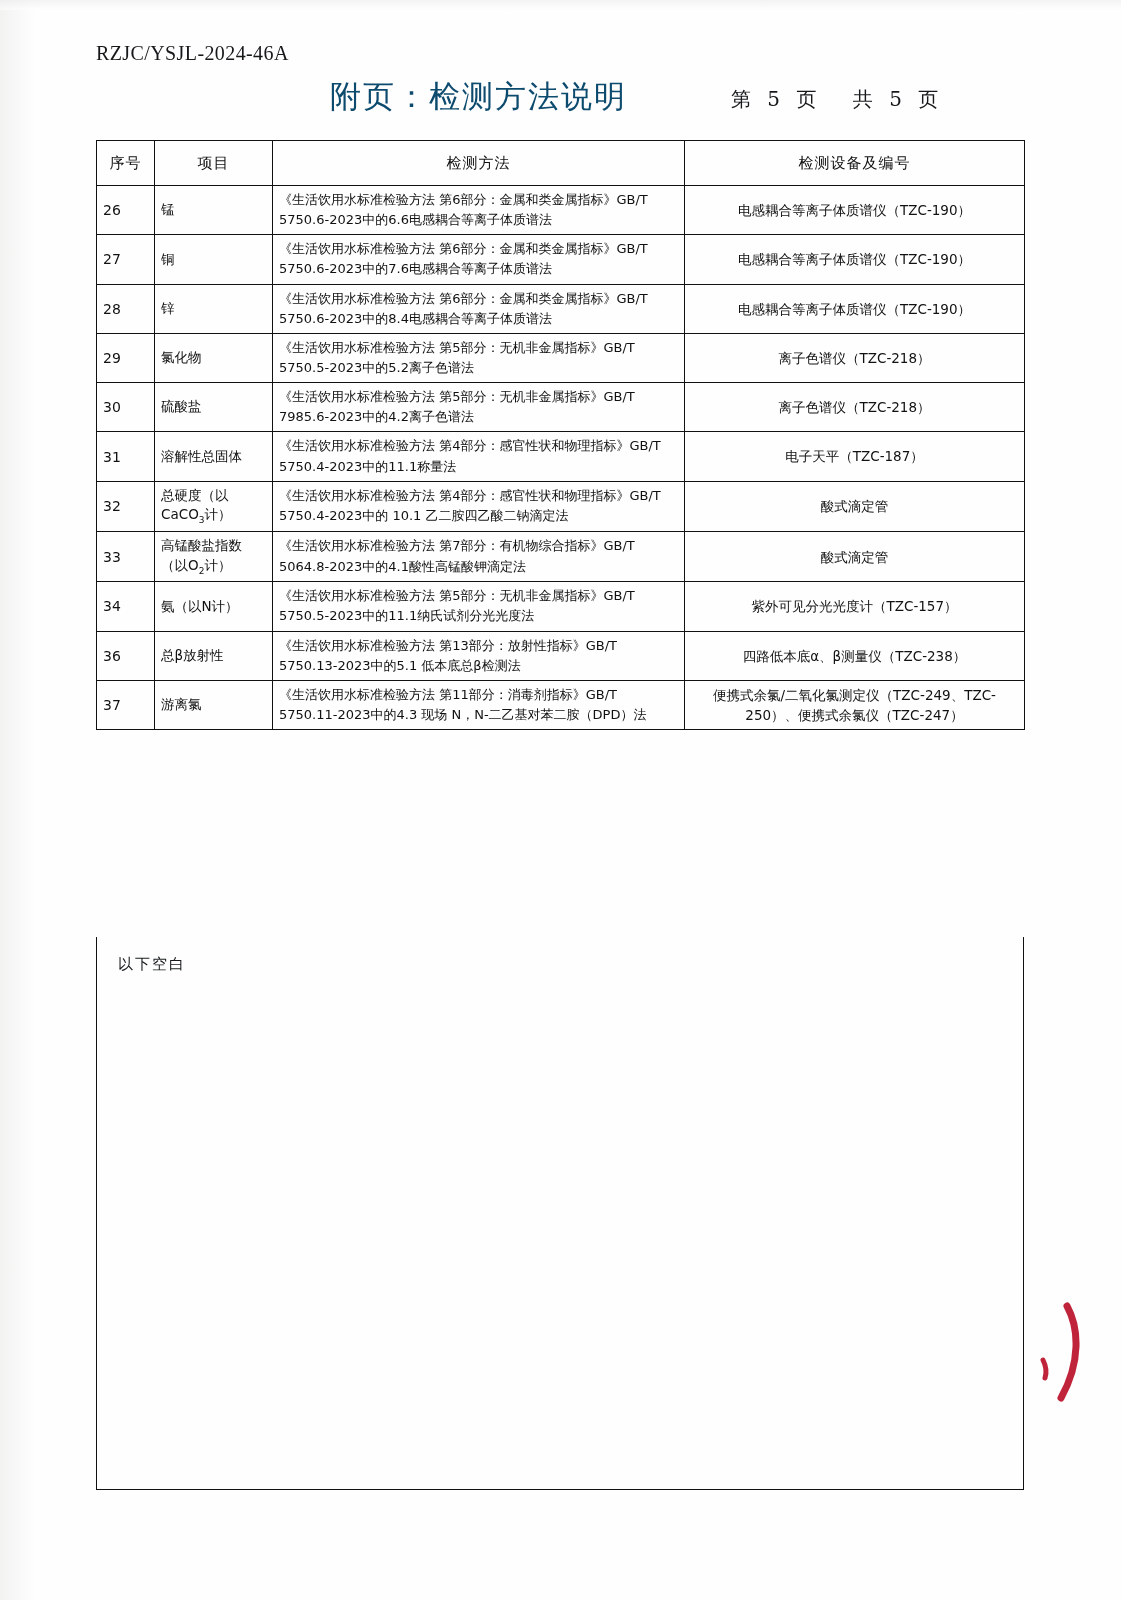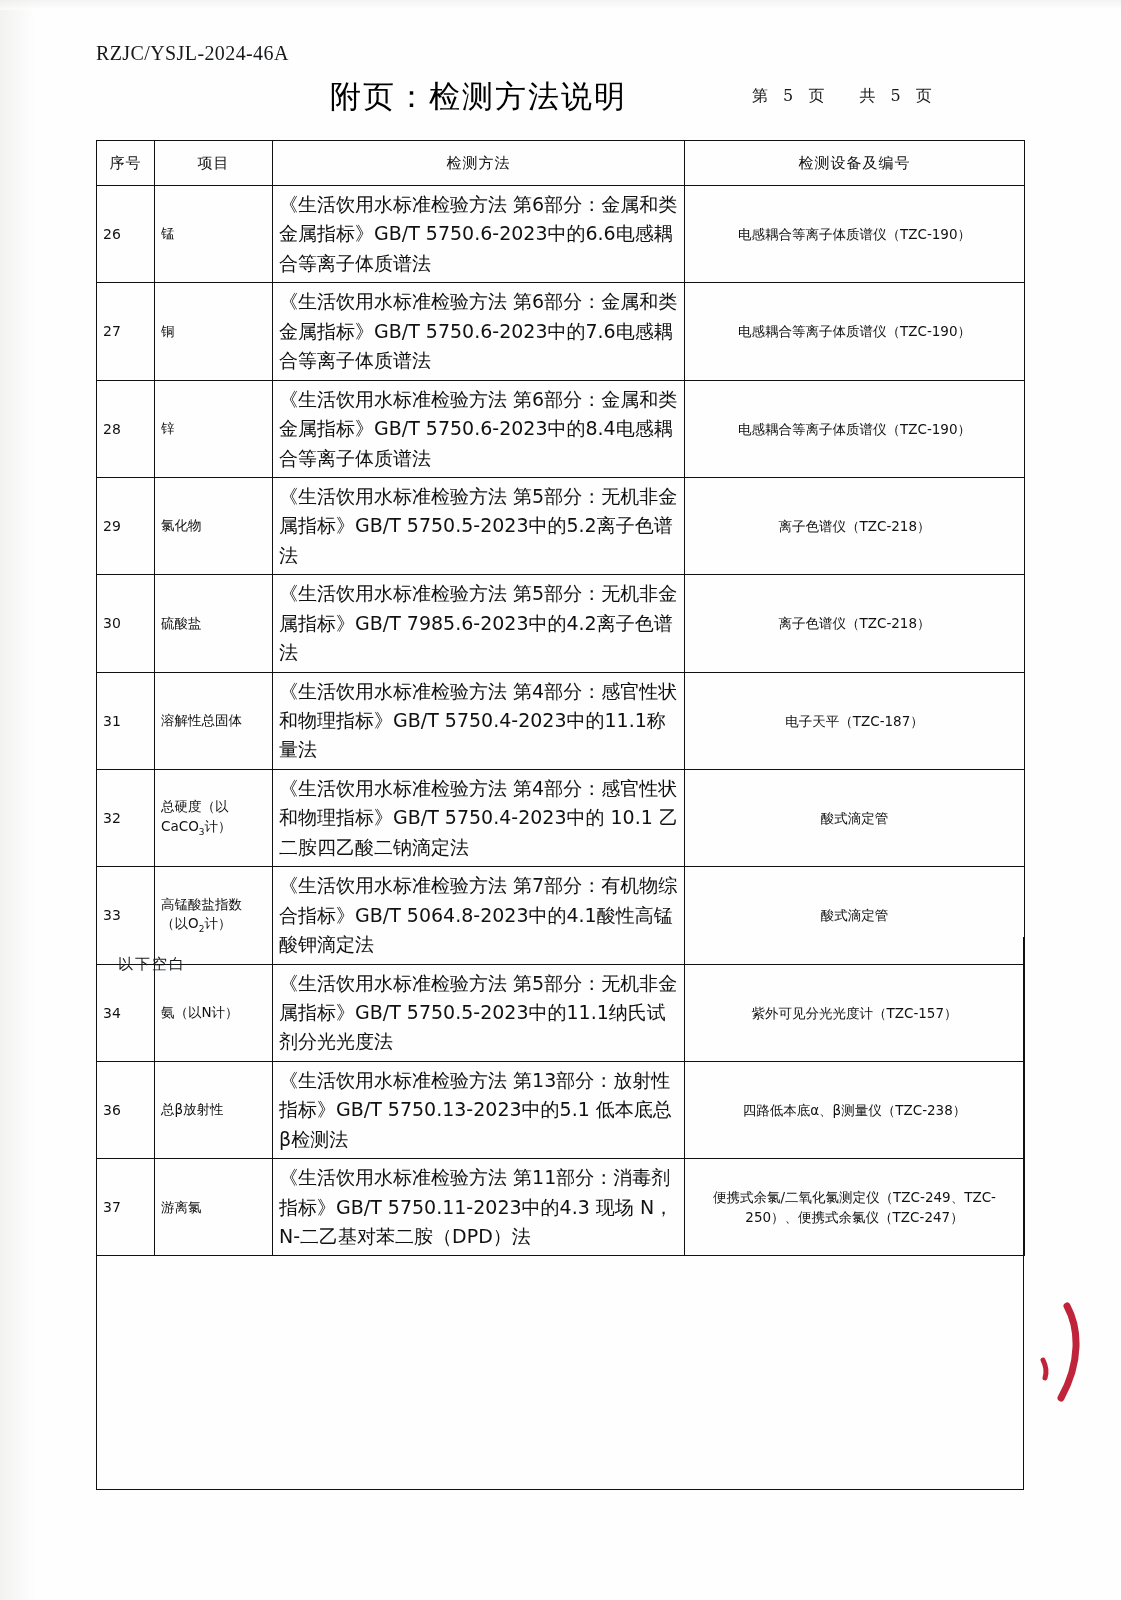--- a/index.html
+++ b/index.html
@@ -47,29 +47,29 @@
     color: #16181a;
   }
 
   .title {
     position: absolute;
     left: 330px;
     top: 76px;
     font-size: 31px;
     font-family: "DejaVu Serif", serif;
     letter-spacing: 2px;
-    color: #000000;
+    color: #0c4a6e;
     white-space: nowrap;
   }
 
   .page-count {
     position: absolute;
-    left: 752px;
+    left: 731px;
     top: 86px;
-    font-size: 16px;
+    font-size: 20px;
     letter-spacing: 1px;
     color: #16181a;
     white-space: nowrap;
     font-family: "DejaVu Serif", serif;
   }
   .page-count .num { padding: 0 8px; }
 
   table.methods {
     position: absolute;
     left: 96px;
@@ -102,21 +102,21 @@
     font-size: 14px;
     font-family: "Liberation Serif", serif;
   }
   td.item {
     font-size: 13.5px;
     line-height: 1.45;
     padding-left: 10px;
     font-family: "DejaVu Sans", sans-serif;
   }
   td.method {
-    font-size: 19px;
+    font-size: 13px;
     line-height: 1.55;
     padding-left: 8px;
     padding-right: 6px;
     font-family: "DejaVu Sans", sans-serif;
   }
   td.equip {
     font-size: 13.5px;
     text-align: center;
     line-height: 1.5;
     font-family: "DejaVu Sans", sans-serif;

